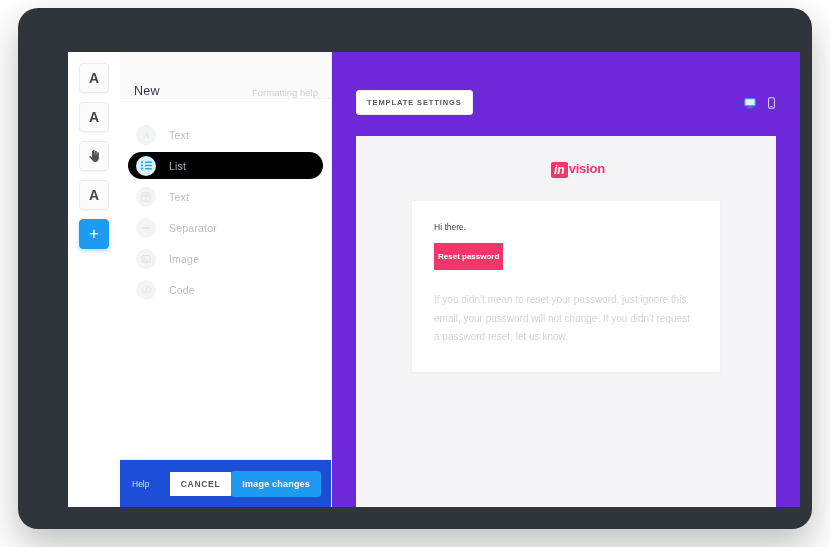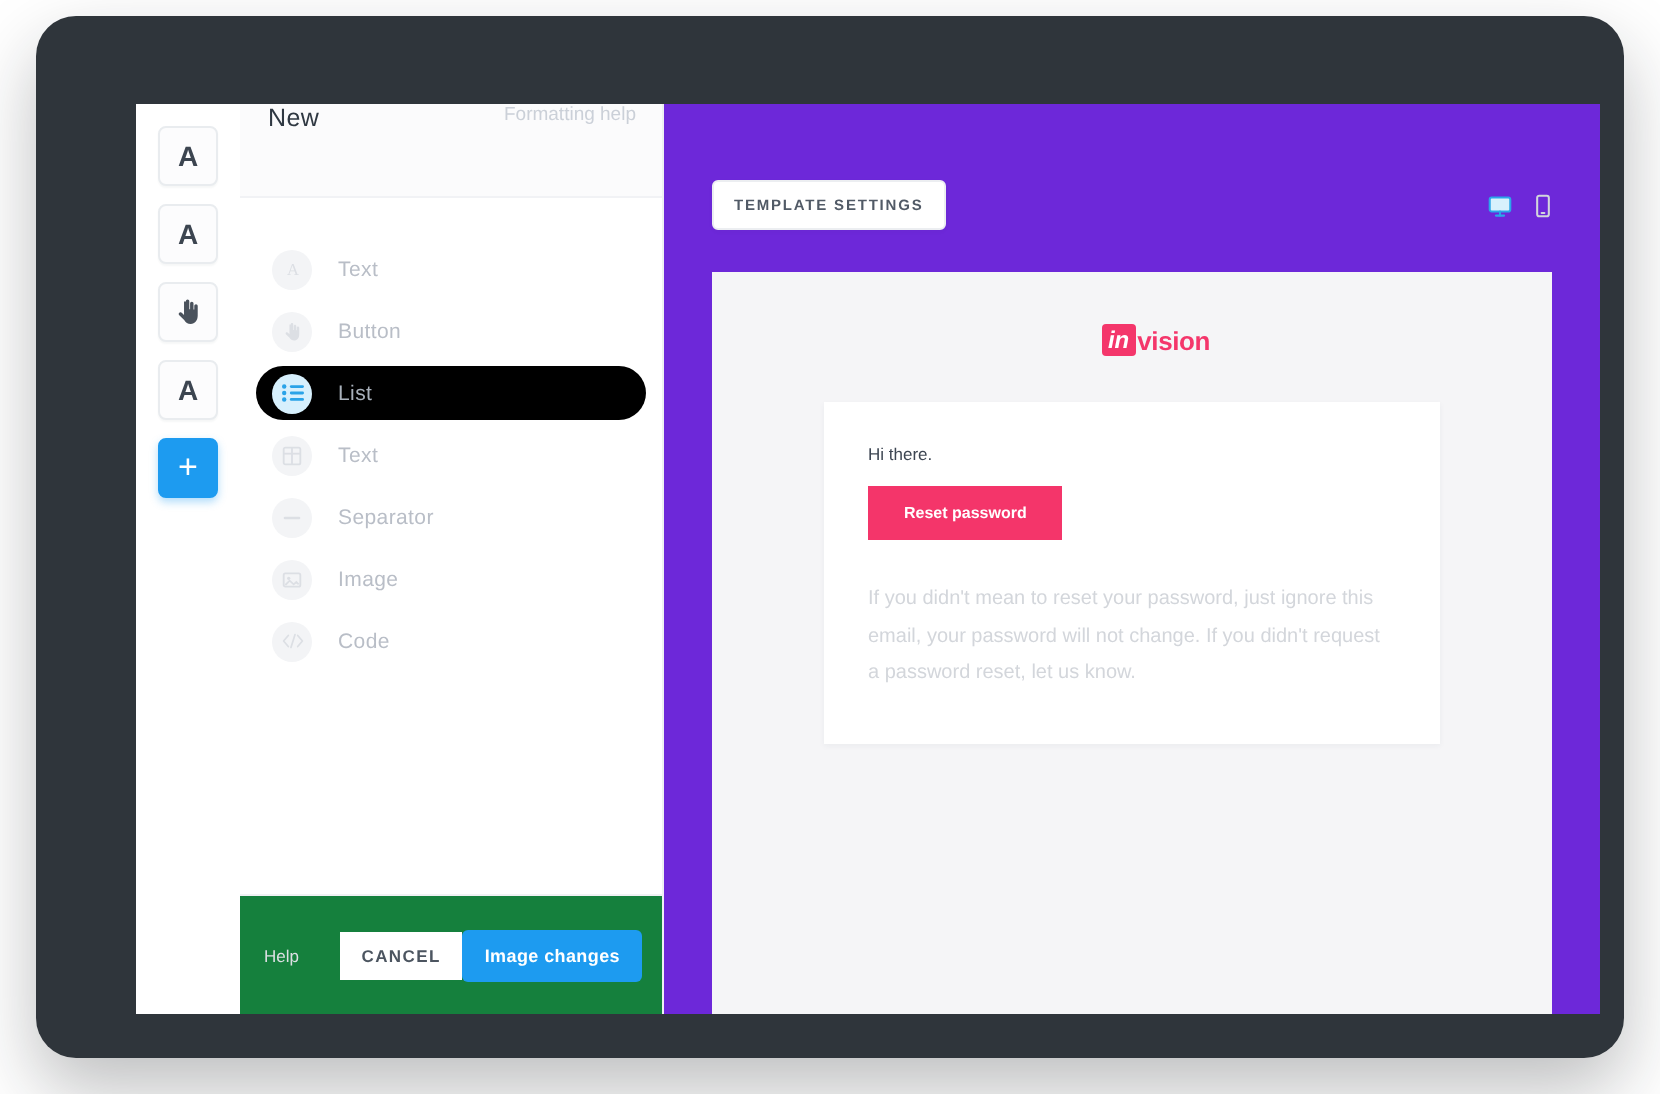--- a/index.html
+++ b/index.html
@@ -67,21 +67,21 @@
     background: #ffffff;
     border-right: 1px solid #eef0f3;
     display: flex;
     flex-direction: column;
     position: relative;
   }
   #editor-header {
     height: 47px;
     background: #fbfbfc;
     border-bottom: 1px solid #f1f2f5;
-    display: flex; align-items: flex-start;
+    display: flex; align-items: flex-end;
     justify-content: space-between;
     padding: 0 13px 0 14px;
   }
   #editor-title { font-size: 12.5px; color: #2f3842; letter-spacing: .2px; }
   #formatting-help { font-size: 9.5px; color: #cbd0d8; cursor: pointer; }
 
   #block-list {
     flex: 1 1 auto;
     padding: 22px 8px 0 8px;
     display: flex; flex-direction: column;
@@ -101,26 +101,26 @@
     background: #f3f4f6;
     display: flex; align-items: center; justify-content: center;
     color: #dcdfe4;
     flex: 0 0 20px;
   }
   .block-item.selected .block-icon { background: #d7f0fd; color: #2aa3e8; }
   .block-label { font-size: 10.5px; color: #b9bec7; letter-spacing: .2px; }
   .block-item.selected .block-label { color: #a9b1bb; }
 
   #editor-footer {
-    height: 60px;
+    height: 48px;
     border-top: 1px solid #f0f1f4;
     display: flex; align-items: center;
     padding: 0 10px 0 12px;
     gap: 0;
-    background: #15803d;
+    background: #1d4ed8;
   }
   #help-link { font-size: 8.5px; color: #dcdfe3; cursor: pointer; flex: 1 1 auto; }
   #cancel-button {
     font-size: 8.5px; font-weight: bold; color: #4c5560;
     letter-spacing: .7px;
     padding: 7px 11px;
     background: #ffffff;
     border: none; cursor: pointer;
   }
   #save-button {
@@ -164,21 +164,21 @@
   #email-canvas {
     background: #f5f5f7;
     flex: 1 1 auto;
     padding: 26px 56px 0 56px;
     position: relative;
   }
   #brand-logo-wrap {
     display: flex; justify-content: center;
     margin-bottom: 23px;
   }
-  #brand-logo { display: flex; align-items: center; gap: 1px; margin-left: 24px; }
+  #brand-logo { display: flex; align-items: flex-start; gap: 1px; margin-left: 24px; }
   #brand-mark {
     background: #f4366b;
     color: #ffffff;
     font-style: italic;
     font-weight: bold;
     font-size: 12px;
     padding: 2px 3px 2px 3px;
     border-radius: 2px;
     line-height: 1;
   }
@@ -202,21 +202,21 @@
   #email-body {
     font-size: 8.5px; color: #3d4652;
     margin-bottom: 16px;
   }
   #reset-password-button {
     display: inline-block;
     background: #f4356a;
     color: #ffffff;
     font-size: 8px;
     font-weight: bold;
-    padding: 9px 18px;
+    padding: 9px 4px;
     border: none;
     cursor: pointer;
     margin-bottom: 21px;
   }
   #email-disclaimer {
     font-size: 10px;
     color: #d3d6db;
     line-height: 1.85;
     max-width: 275px;
   }
@@ -260,28 +260,20 @@
 
         <div class="block-item">
           <span class="block-icon">
             <svg width="9" height="9" viewBox="0 0 12 12" fill="currentColor">
                 <text x="6" y="10" font-size="11" font-family="Liberation Serif, serif" text-anchor="middle" fill="currentColor">A</text>
               </svg>
           </span>
           <span class="block-label">Text</span>
         </div>
 
-        <div class="block-item">
-          <span class="block-icon">
-            <svg width="9" height="10" viewBox="0 0 16 18" fill="currentColor">
-              <path d="M6 2.2c0-.7.5-1.2 1.1-1.2s1.1.5 1.1 1.2v5.1h.5V3.6c0-.7.5-1.2 1.1-1.2s1.1.5 1.1 1.2v3.8h.5V5.2c0-.7.5-1.2 1.1-1.2s1.1.5 1.1 1.2v6.1c0 3.2-1.8 5.4-4.5 5.4-2 0-3.2-.8-4.2-2.5L1.6 11c-.4-.7-.2-1.4.4-1.7.5-.3 1.2-.1 1.5.4L4.8 11V2.2z"></path>
-            </svg>
-          </span>
-          <span class="block-label">Button</span>
-        </div>
 
         <div class="block-item selected">
           <span class="block-icon">
             <svg width="11" height="9" viewBox="0 0 14 11" fill="currentColor">
               <circle cx="1.4" cy="1.4" r="1.4"></circle>
                 <rect x="5" y="0.5" width="9" height="1.8" rx=".9"></rect>
               <circle cx="1.4" cy="5.5" r="1.4"></circle>
                 <rect x="5" y="4.6" width="9" height="1.8" rx=".9"></rect>
               <circle cx="1.4" cy="9.6" r="1.4"></circle>
                 <rect x="5" y="8.7" width="9" height="1.8" rx=".9"></rect>

